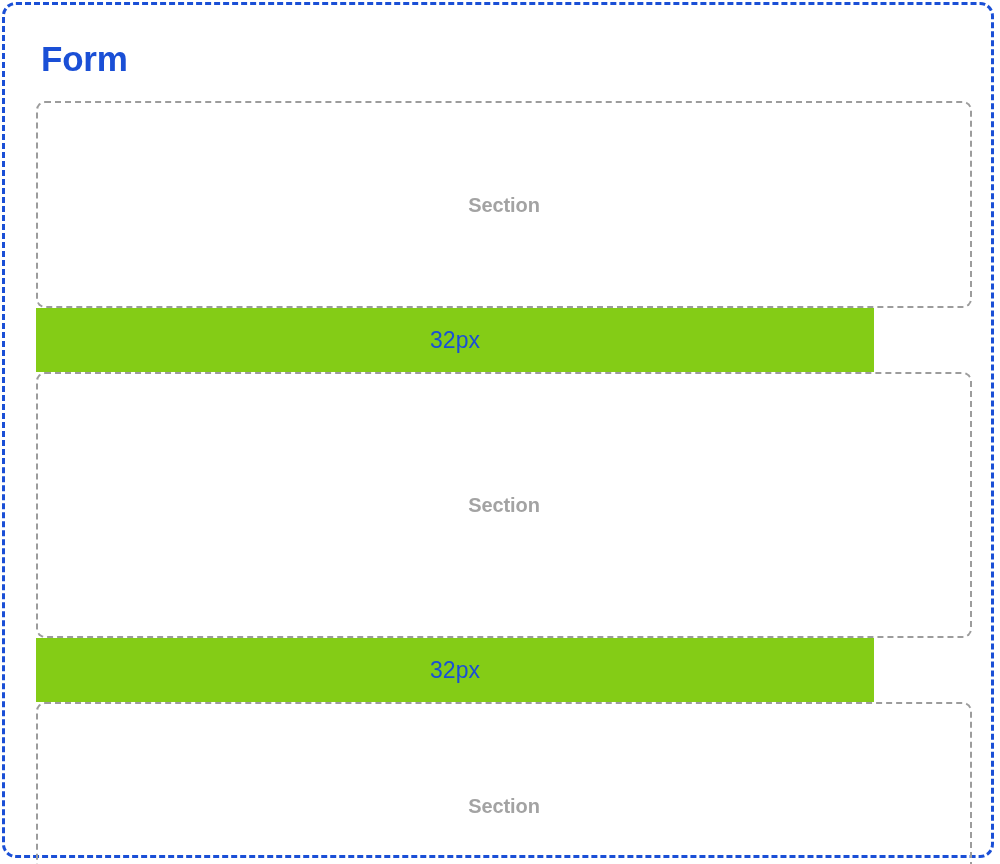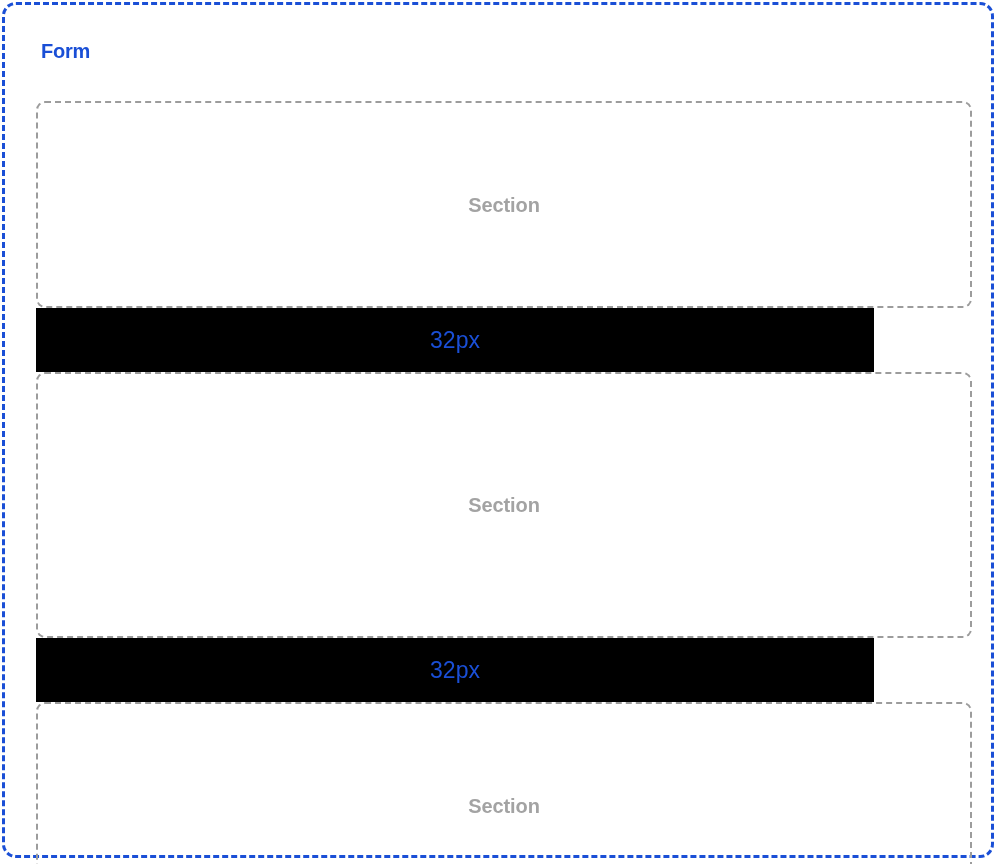--- a/index.html
+++ b/index.html
@@ -25,21 +25,21 @@
     border: 3px dashed #1a4fd6;
     border-radius: 14px;
     background: #ffffff;
   }
 
   
   .form-title {
     position: absolute;
     left: 36px;
     top: 36px;
-    font-size: 20px;
+    font-size: 35px;
     font-weight: bold;
     color: #1a4fd6;
     letter-spacing: -0.2px;
     line-height: 1;
     white-space: nowrap;
   }
 
   
   .stack {
     position: absolute;
@@ -68,21 +68,21 @@
     color: #a3a3a3;
     letter-spacing: -0.1px;
     line-height: 1;
   }
 
   
   .spacer {
     box-sizing: border-box;
     width: 838px;
     height: 64px;
-    background: #000000;
+    background: #84cc16;
     display: flex;
     align-items: center;
     justify-content: center;
   }
   .spacer-label {
     font-size: 23px;
     font-weight: normal;
     color: #1a4fd6;
     line-height: 1;
     letter-spacing: 0px;

